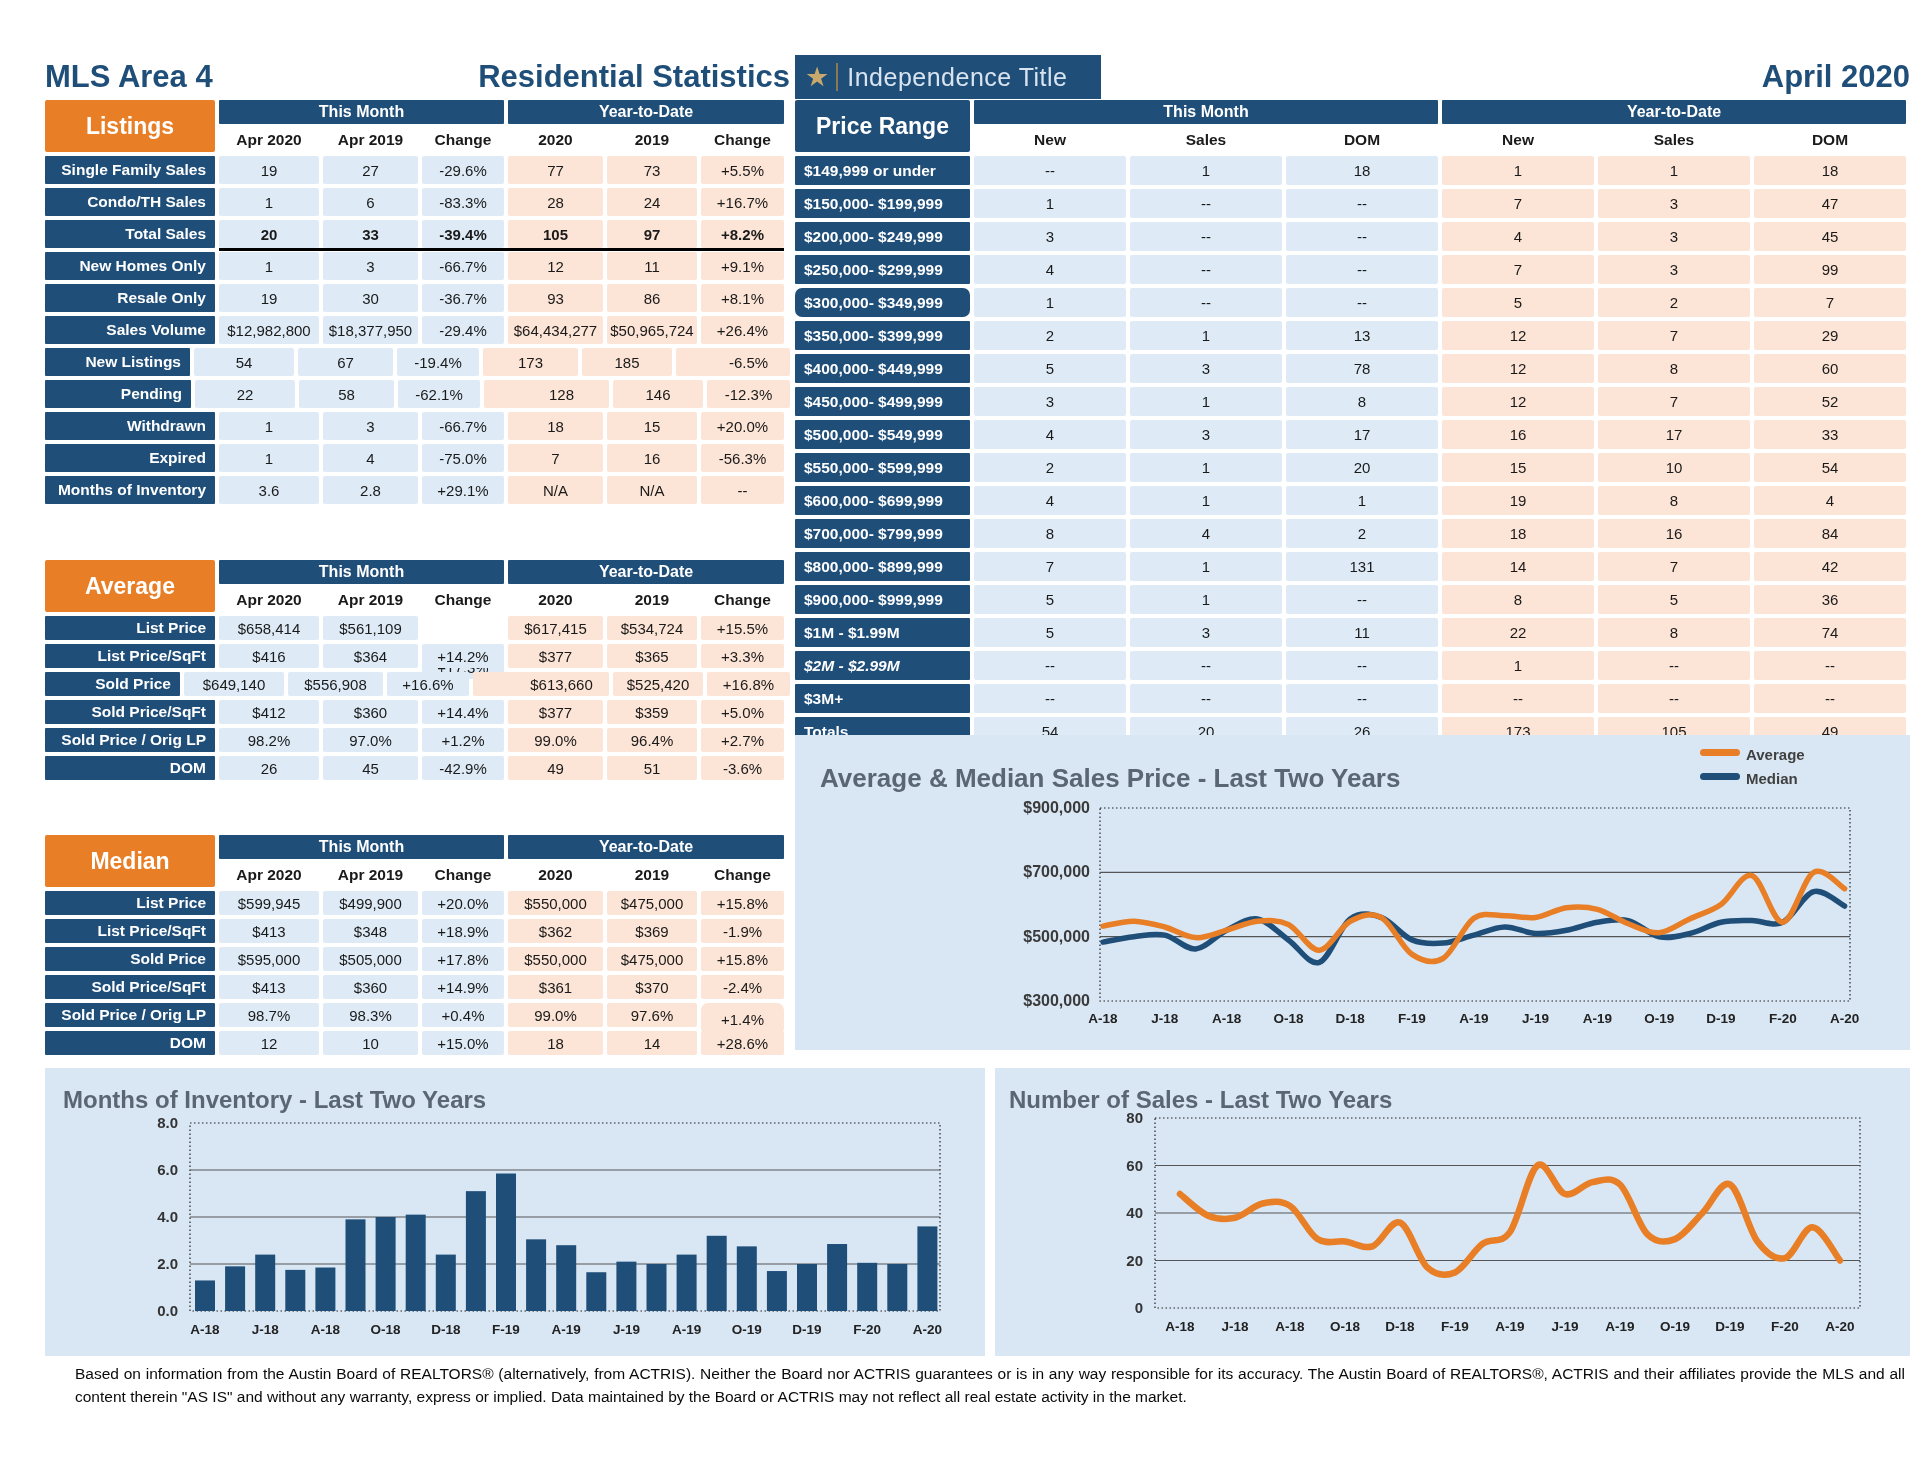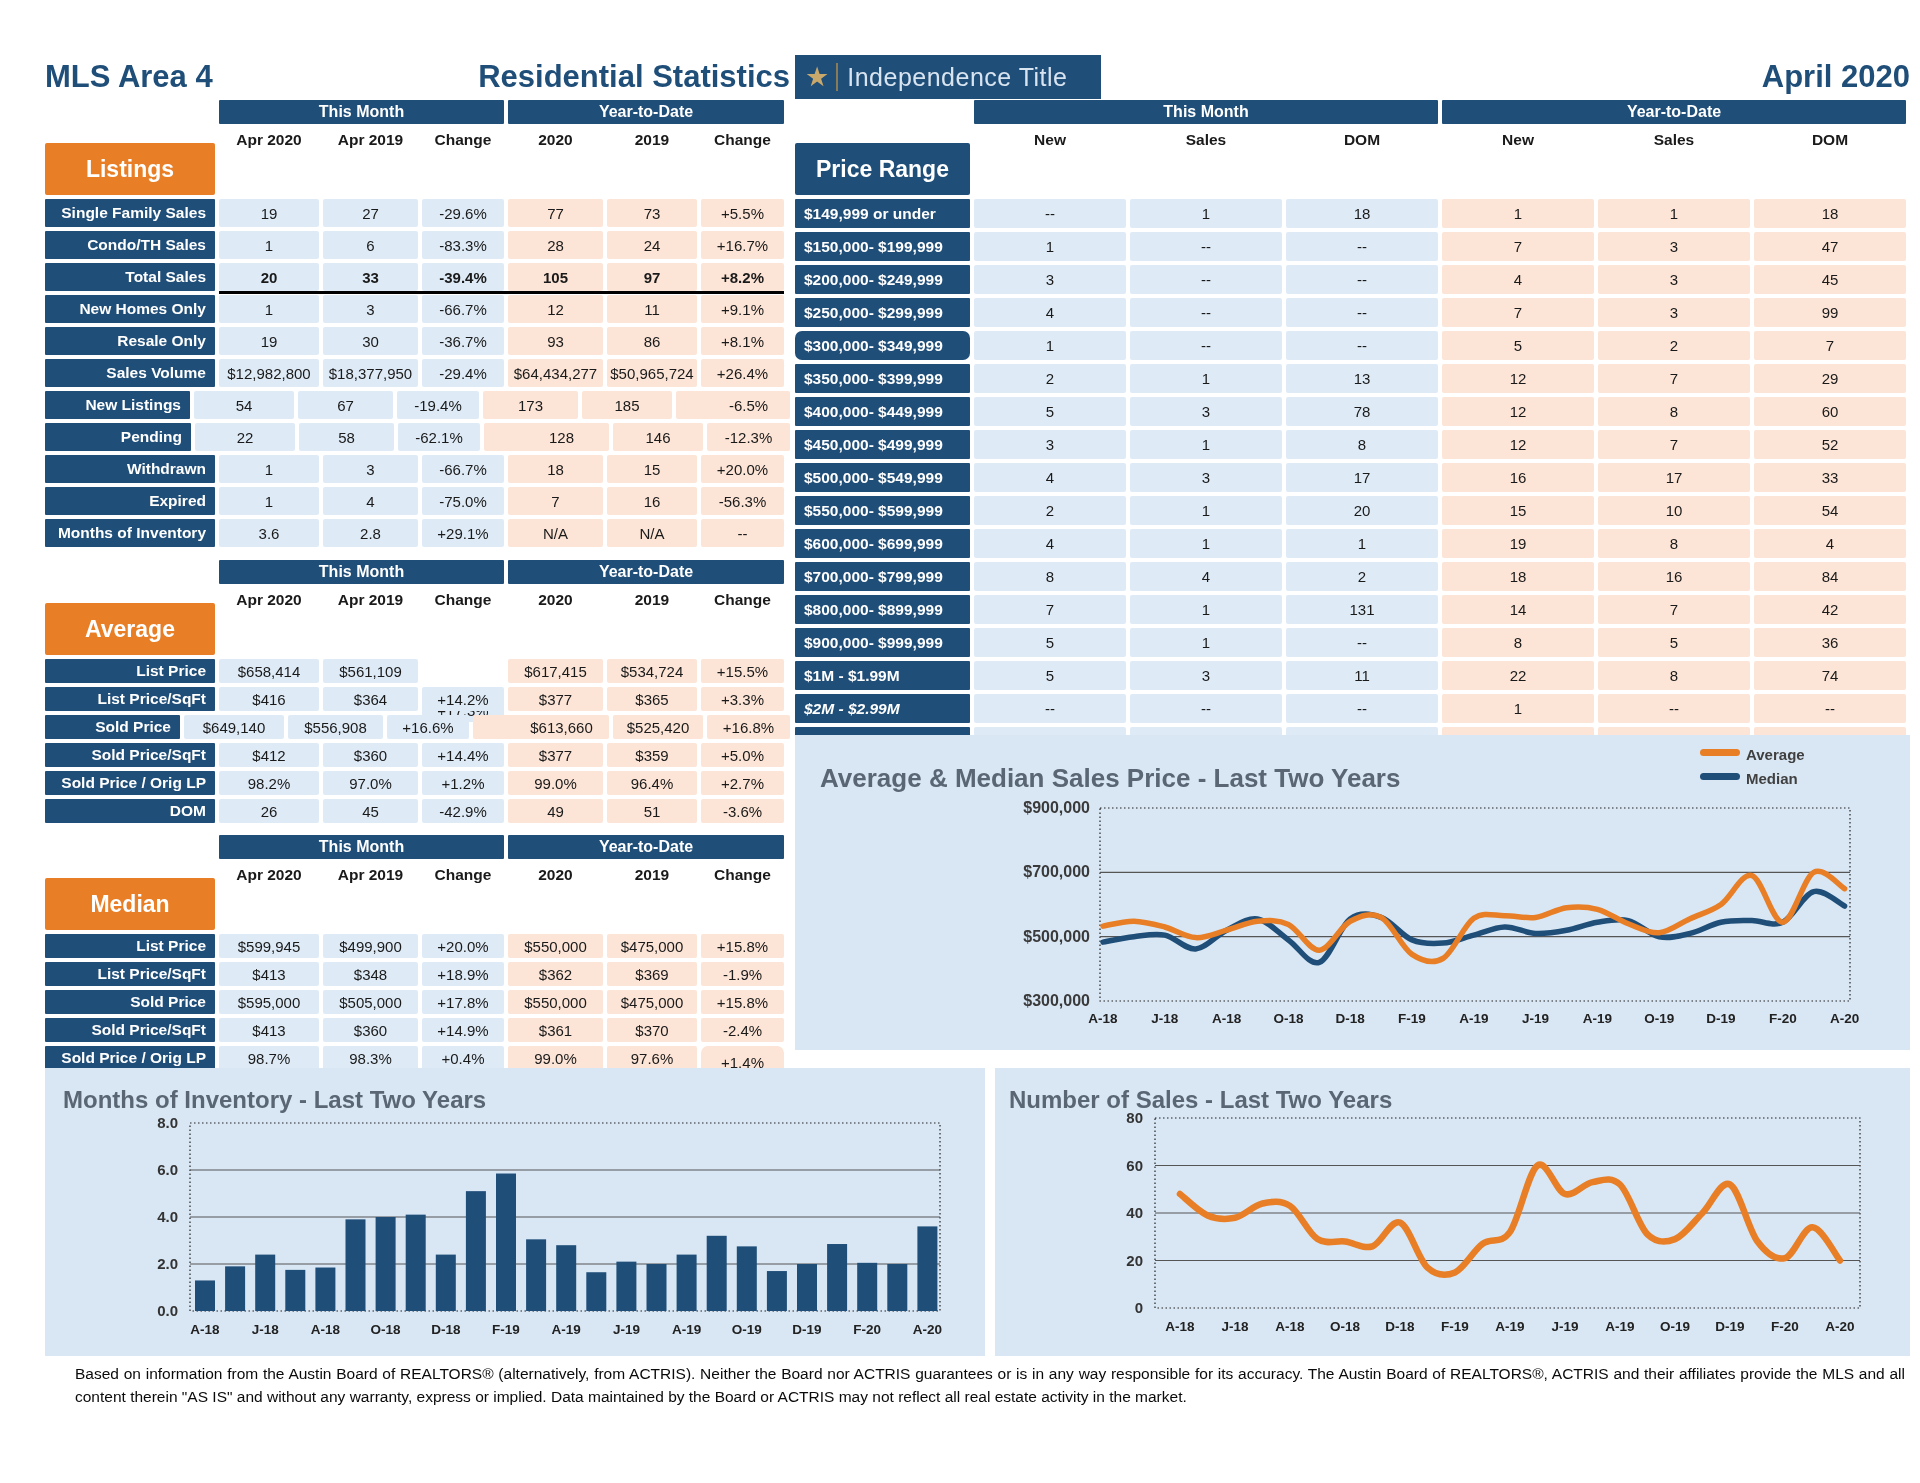--- a/index.html
+++ b/index.html
@@ -12,21 +12,21 @@
   .hdr-stats{left:45px;width:745px;justify-content:flex-end;}
   .hdr-date{left:1500px;width:410px;justify-content:flex-end;}
   .logo{position:absolute;left:795px;top:55px;width:306px;height:44px;background:#1F4E79;
         display:flex;align-items:center;padding:0 10px;box-sizing:border-box;}
   .logo .star{color:#C9A96B;font-size:27px;line-height:1;margin-right:7px;}
   .logo .logo-div{width:2px;height:28px;background:#8a7a55;margin-right:9px;}
   .logo .logo-txt{color:#D8E4F0;font-size:25px;letter-spacing:.5px;font-weight:normal;}
   
   .stat-table{position:absolute;}
   .ttitle{display:flex;align-items:center;justify-content:center;color:#fff;
-          font-weight:bold;font-size:23px;border-radius:2px;margin-top:43px;}
+          font-weight:bold;font-size:23px;border-radius:2px;}
   .orange{background:#E87E25;}
   .navy{background:#1F4E79;}
   .grp{background:#1F4E79;color:#fff;font-weight:bold;font-size:16px;display:flex;
        align-items:center;justify-content:center;border-radius:1px;}
   .colh{font-weight:bold;color:#1a1a1a;font-size:15.5px;display:flex;align-items:center;
         justify-content:center;}
   .rlbl{background:#1F4E79;color:#fff;font-weight:bold;font-size:15.5px;display:flex;
         align-items:center;border-radius:1px;padding:0 9px;box-sizing:border-box;}
   .cell{display:flex;align-items:center;justify-content:center;font-size:15px;
         color:#1a1a1a;border-radius:2px;}

